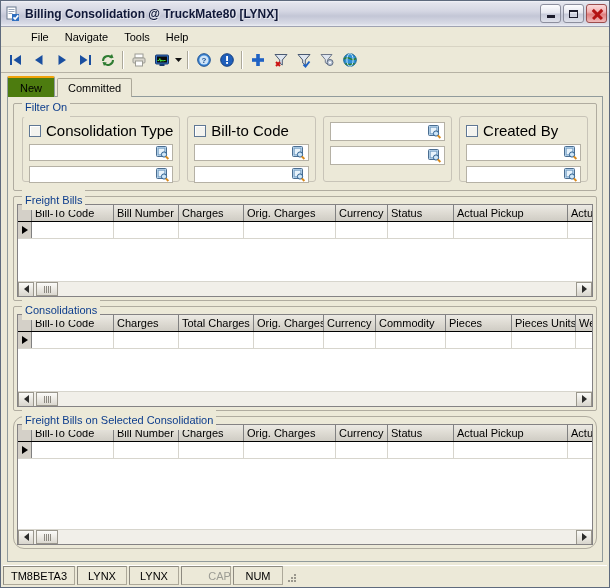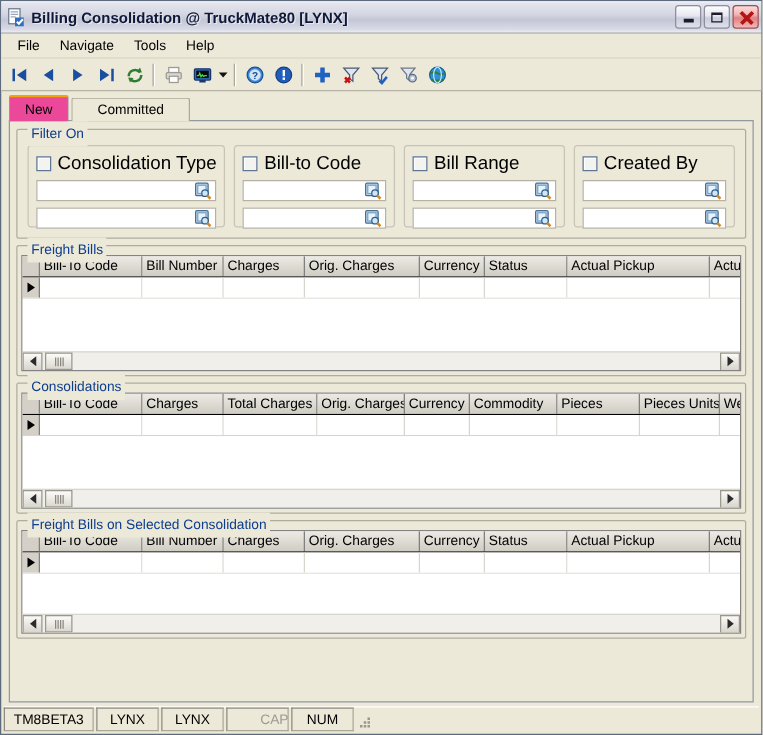--- a/index.html
+++ b/index.html
@@ -67,21 +67,21 @@
     content: ""; position: absolute; left: -1px; top: 4px;
     width: 13px; height: 2.5px; background: #b31414;
   }
   .winbtn .glyph-close:before { transform: rotate(45deg); }
   .winbtn .glyph-close:after { transform: rotate(-45deg); }
   
   #menubar {
     height: 20px;
     background: #ece9d8;
     display: flex; align-items: center;
-    padding-left: 5px;
+    padding-left: 22px;
     border-bottom: 1px solid #d8d4c4;
   }
   #menubar .menu-item {
     padding: 2px 8px;
     font-size: 11px;
     color: #000;
     white-space: nowrap;
   }
   
   #toolbar {
@@ -100,32 +100,32 @@
   .tbarrow { width: 11px; height: 22px; display:flex; align-items:center; justify-content:center;}
   
   #tabstrip {
     height: 21px;
     margin: 3px 0 0 6px;
     display: flex; align-items: flex-end;
     position: relative; z-index: 3;
   }
   .tab {
     height: 19px;
-    padding: 0 20px;
+    padding: 0 10px;
     display: flex; align-items: center;
     font-size: 11px;
     background: #ece9d8;
     border: 1px solid #aca899;
     border-bottom: none;
     border-radius: 2px 2px 0 0;
     margin-right: 2px;
     color: #000;
   }
   .tab.active {
-    background: #ec4899;
+    background: #4d7c0f;
     height: 21px;
     border-top: 2px solid #f0a30a;
     border-left: 1px solid #919b9c;
     border-right: 1px solid #919b9c;
     font-weight: normal;
     padding: 0 12px;
     position: relative;
     z-index: 4;
   }
   
@@ -182,21 +182,21 @@
     border: 1px solid #b5b1a5;
     background: #fff;
     display: flex; align-items: center; justify-content: flex-end;
     padding-right: 2px;
   }
   .lookup-btn { width: 15px; height: 15px; position: relative; }
   
   .gridgroup { display: flex; flex-direction: column; }
   #fb-group { height: 105px; }
   #cons-group { height: 105px; }
-  #fbsel-group { height: 95px; }
+  #fbsel-group { height: 133px; border-radius: 11px; }
   .gridwrap {
     margin: 7px 3px 3px 3px;
     flex: 1 1 auto;
     background: #fff;
     border: 1px solid #848284;
     border-top-color: #848284;
     display: flex; flex-direction: column;
     overflow: hidden;
   }
   .gridheader {
@@ -503,24 +503,20 @@
                 <rect x="1.5" y="1.5" width="10" height="10" rx="1" fill="#bcd8ef" stroke="#4a6d90"></rect>
                 <rect x="3.2" y="3.2" width="6.6" height="6.6" fill="#e8f3fb" stroke="#7ba3c6"></rect>
                 <circle cx="9" cy="9.5" r="2.6" fill="#cfe6f7" stroke="#2f6190"></circle>
                 <path d="M10.8 11.4 l2.6 2.6" stroke="#d98a1c" stroke-width="2"></path>
               </svg>
           </span>
         </div>
       </div>
 
       <div class="filter-panel">
-        <div class="filter-head">
-          <span class="chk"></span>
-          <span class="filter-label">Bill Range</span>
-        </div>
         <div class="lookup">
           <span class="lookup-btn">
             <svg width="15" height="15" viewBox="0 0 15 15">
                 <rect x="1.5" y="1.5" width="10" height="10" rx="1" fill="#bcd8ef" stroke="#4a6d90"></rect>
                 <rect x="3.2" y="3.2" width="6.6" height="6.6" fill="#e8f3fb" stroke="#7ba3c6"></rect>
                 <circle cx="9" cy="9.5" r="2.6" fill="#cfe6f7" stroke="#2f6190"></circle>
                 <path d="M10.8 11.4 l2.6 2.6" stroke="#d98a1c" stroke-width="2"></path>
               </svg>
           </span>
         </div>

